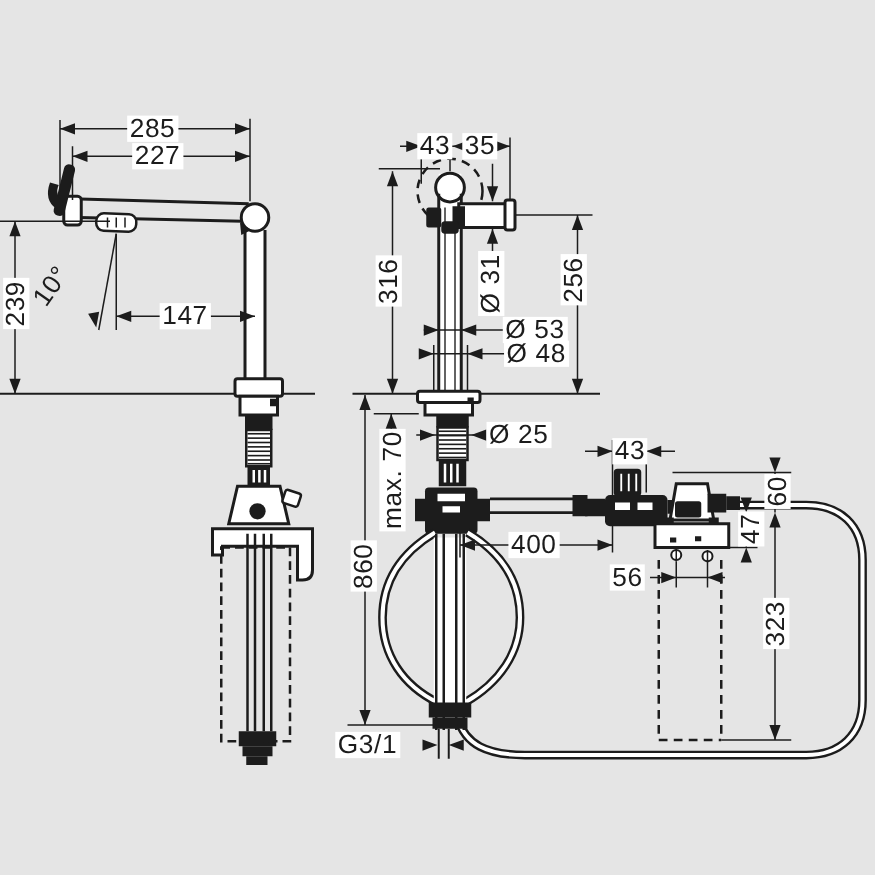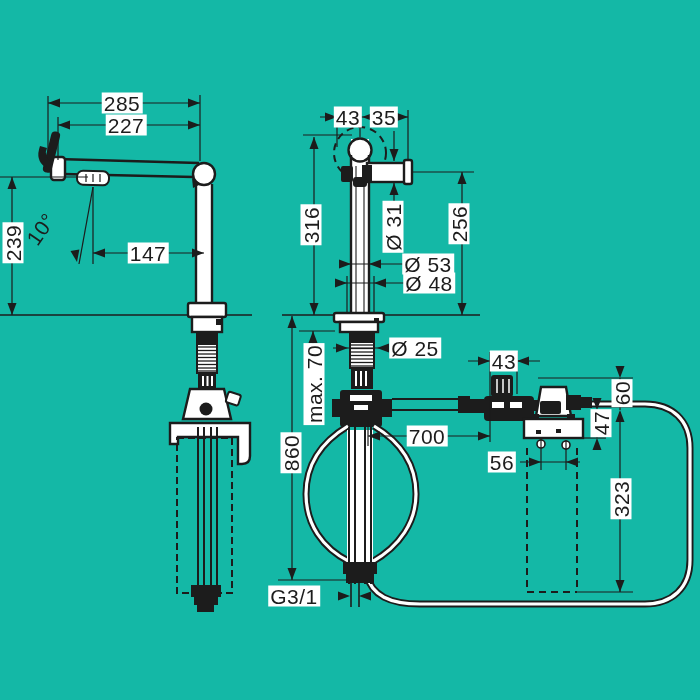--- a/index.html
+++ b/index.html
@@ -1,16 +1,16 @@
 <!DOCTYPE html>
 <html><head>
 <meta charset="utf-8">
 <style>
   html,body{margin:0;padding:0;background:#fff;}
-  .canvas{position:relative;width:700px;height:700px;background:#14b8a6;overflow:hidden;
+  .canvas{position:relative;width:700px;height:700px;background:#e5e5e5;overflow:hidden;
           font-family:"Liberation Sans",sans-serif;}
   svg{position:absolute;left:0;top:0;}
   .dim{position:absolute;transform:translate(-50%,-50%);font-size:21px;color:#1c1c1c;
        background:#fff;padding:0 2px;white-space:nowrap;line-height:1;letter-spacing:0.5px;}
   .rot{transform:translate(-50%,-50%) rotate(-90deg);}
   .rot55{transform:translate(-50%,-50%) rotate(-55deg);background:transparent;}
 </style>
 </head>
 <body>
 
@@ -306,21 +306,21 @@
 
 <span class="dim" style="left:348px;top:117px">43</span>
 <span class="dim" style="left:384px;top:117px">35</span>
 <span class="dim rot" style="left:311px;top:225px">316</span>
 <span class="dim rot" style="left:459px;top:224px">256</span>
 <span class="dim rot" style="left:393px;top:227px">Ø 31</span>
 <span class="dim" style="left:428px;top:264px">Ø 53</span>
 <span class="dim" style="left:429px;top:283px">Ø 48</span>
 <span class="dim" style="left:415px;top:348px">Ø 25</span>
 <span class="dim rot" style="left:314px;top:384px">max. 70</span>
-<span class="dim" style="left:427px;top:436px">700</span>
+<span class="dim" style="left:427px;top:436px">400</span>
 <span class="dim rot" style="left:291px;top:453px">860</span>
 <span class="dim" style="left:294px;top:596px">G3/1</span>
 
 <span class="dim" style="left:504px;top:361px">43</span>
 <span class="dim rot" style="left:622px;top:393px">60</span>
 <span class="dim rot" style="left:601px;top:423px">47</span>
 <span class="dim" style="left:502px;top:462px">56</span>
 <span class="dim rot" style="left:621px;top:499px">323</span>
 
 </div>

